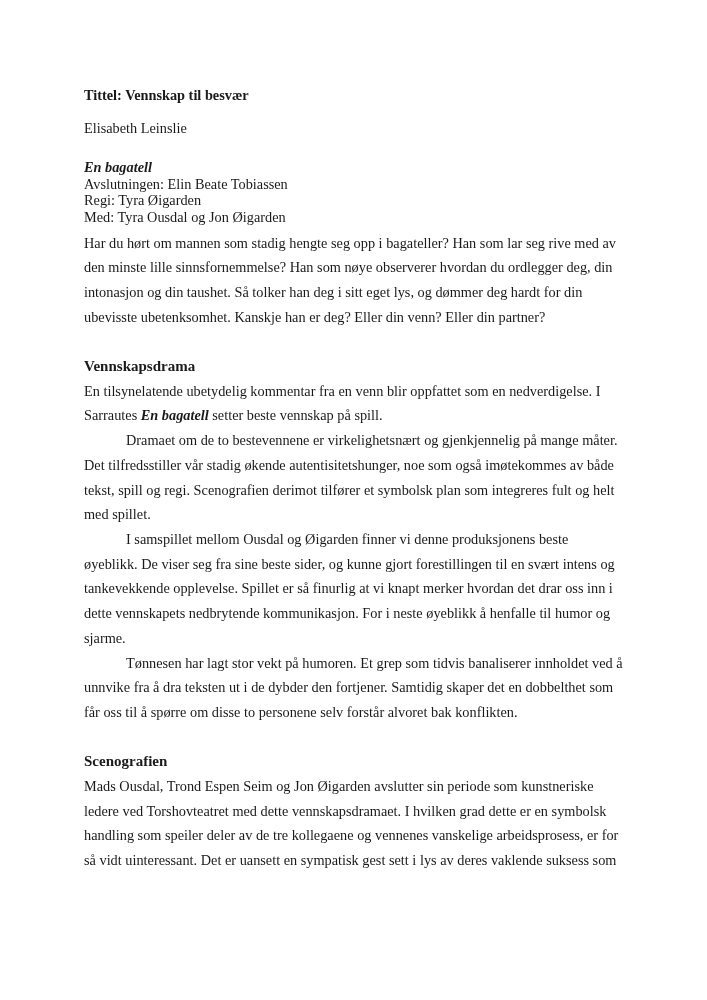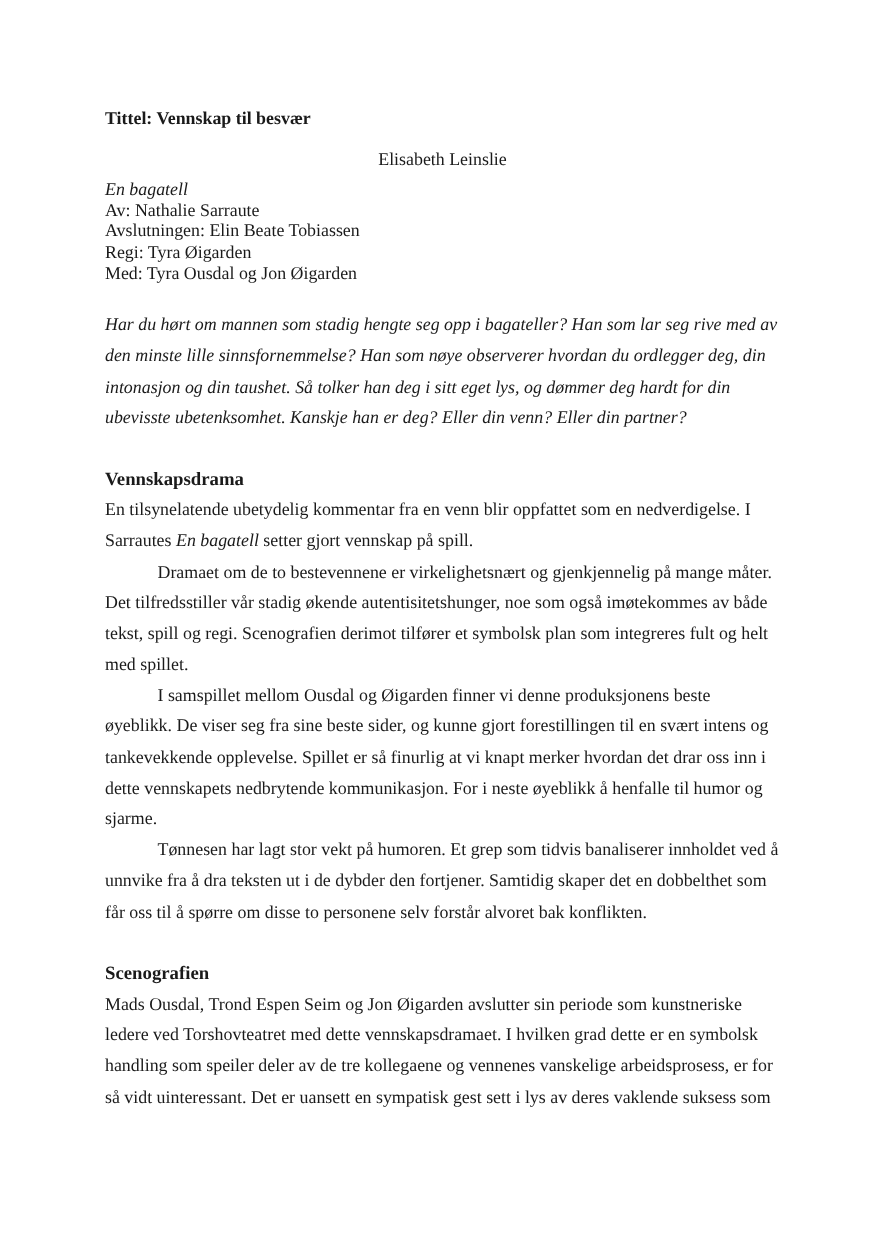--- a/index.html
+++ b/index.html
@@ -18,68 +18,65 @@
     font-family: "Liberation Serif", "DejaVu Serif", serif;
     font-size: 14.3px;
     overflow: hidden;
   }
   .title {
     margin: 0 0 16px 0;
     line-height: 16.6px;
     font-weight: bold;
   }
   .byline {
-    margin: 0 0 8px 0;
+    margin: 0 0 23px 0;
     line-height: 16.6px;
-    text-align: center;
   }
   .credits p {
     margin: 0;
     line-height: 16.6px;
   }
-  .italic { font-style: italic; }
+  .italic { font-style: italic; font-weight: bold; }
   .body {
     margin: 0;
     line-height: 24.7px;
     width: 540px;
   }
   .body.first {
-    margin-top: 21px;
-    font-style: italic;
+    margin-top: 5px;
   }
   .section-heading {
     margin: 24.7px 0 0 0;
     line-height: 24.7px;
     font-size: 15px;
     font-weight: bold;
   }
   .indent { text-indent: 42px; }
 </style>
 </head>
 <body>
 
 <div class="page">
 
   <p class="title">Tittel: Vennskap til besvær</p>
 
   <p class="byline">Elisabeth Leinslie</p>
 
   <div class="credits">
     <p class="italic">En bagatell</p>
-    <p>Av: Nathalie Sarraute</p>
     <p>Avslutningen: Elin Beate Tobiassen</p>
     <p>Regi: Tyra Øigarden</p>
     <p>Med: Tyra Ousdal og Jon Øigarden</p>
   </div>
 
   <p class="body first">Har du hørt om mannen som stadig hengte seg opp i bagateller? Han som lar seg rive med av den minste lille sinnsfornemmelse? Han som nøye observerer hvordan du ordlegger deg, din intonasjon og din taushet. Så tolker han deg i sitt eget lys, og dømmer deg hardt for din ubevisste ubetenksomhet. Kanskje han er deg? Eller din venn? Eller din partner?</p>
 
   <h2 class="section-heading">Vennskapsdrama</h2>
 
-  <p class="body"><span>En tilsynelatende ubetydelig kommentar fra en venn blir oppfattet som en nedverdigelse. I Sarrautes </span><span class="italic">En bagatell</span><span> setter gjort vennskap på spill.</span></p>
+  <p class="body"><span>En tilsynelatende ubetydelig kommentar fra en venn blir oppfattet som en nedverdigelse. I Sarrautes </span><span class="italic">En bagatell</span><span> setter beste vennskap på spill.</span></p>
 
   <p class="body indent">Dramaet om de to bestevennene er virkelighetsnært og gjenkjennelig på mange måter. Det tilfredsstiller vår stadig økende autentisitetshunger, noe som også imøtekommes av både tekst, spill og regi. Scenografien derimot tilfører et symbolsk plan som integreres fult og helt med spillet.</p>
 
   <p class="body indent">I samspillet mellom Ousdal og Øigarden finner vi denne produksjonens beste øyeblikk. De viser seg fra sine beste sider, og kunne gjort forestillingen til en svært intens og tankevekkende opplevelse. Spillet er så finurlig at vi knapt merker hvordan det drar oss inn i dette vennskapets nedbrytende kommunikasjon. For i neste øyeblikk å henfalle til humor og sjarme.</p>
 
   <p class="body indent">Tønnesen har lagt stor vekt på humoren. Et grep som tidvis banaliserer innholdet ved å unnvike fra å dra teksten ut i de dybder den fortjener. Samtidig skaper det en dobbelthet som får oss til å spørre om disse to personene selv forstår alvoret bak konflikten.</p>
 
   <h2 class="section-heading">Scenografien</h2>
 
   <p class="body">Mads Ousdal, Trond Espen Seim og Jon Øigarden avslutter sin periode som kunstneriske ledere ved Torshovteatret med dette vennskapsdramaet. I hvilken grad dette er en symbolsk handling som speiler deler av de tre kollegaene og vennenes vanskelige arbeidsprosess, er for så vidt uinteressant. Det er uansett en sympatisk gest sett i lys av deres vaklende suksess som</p>

